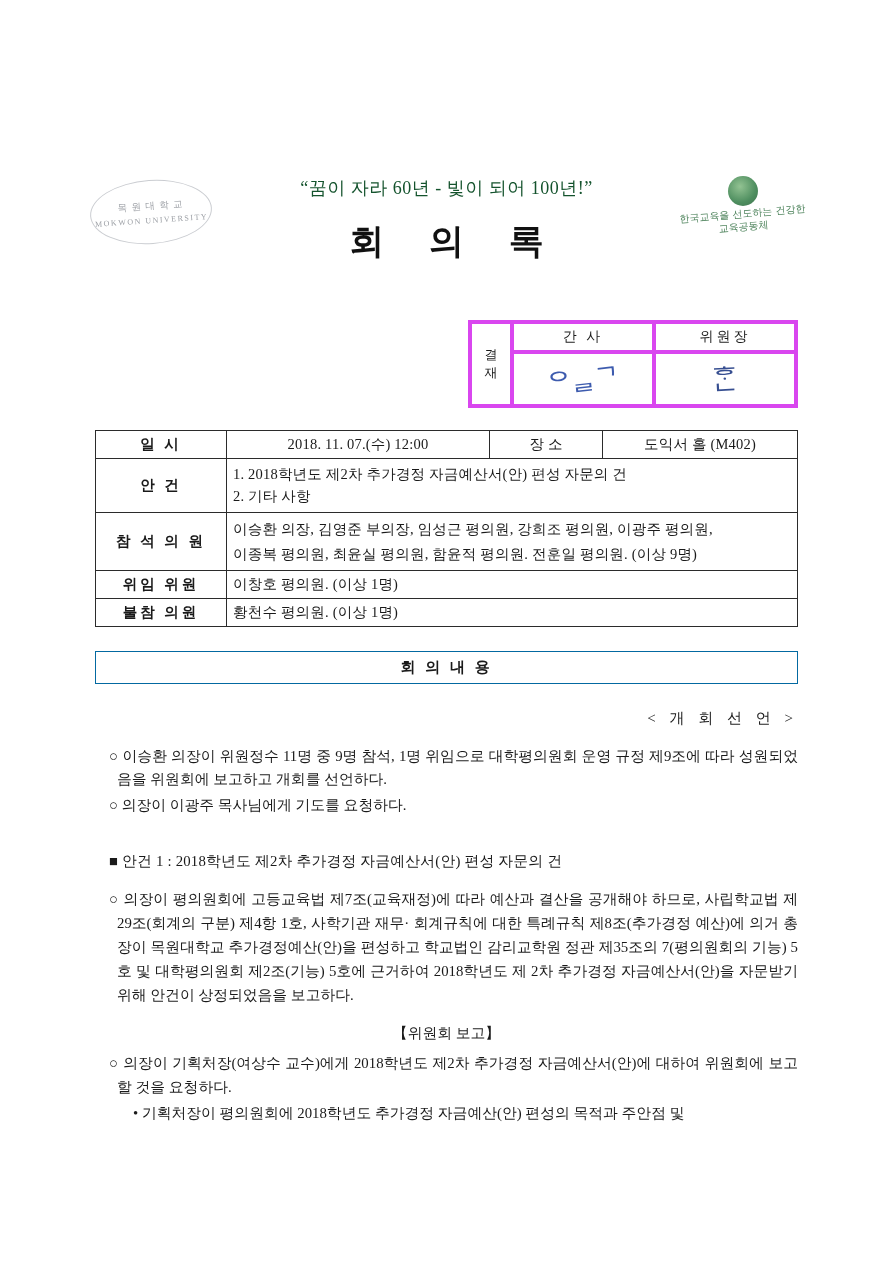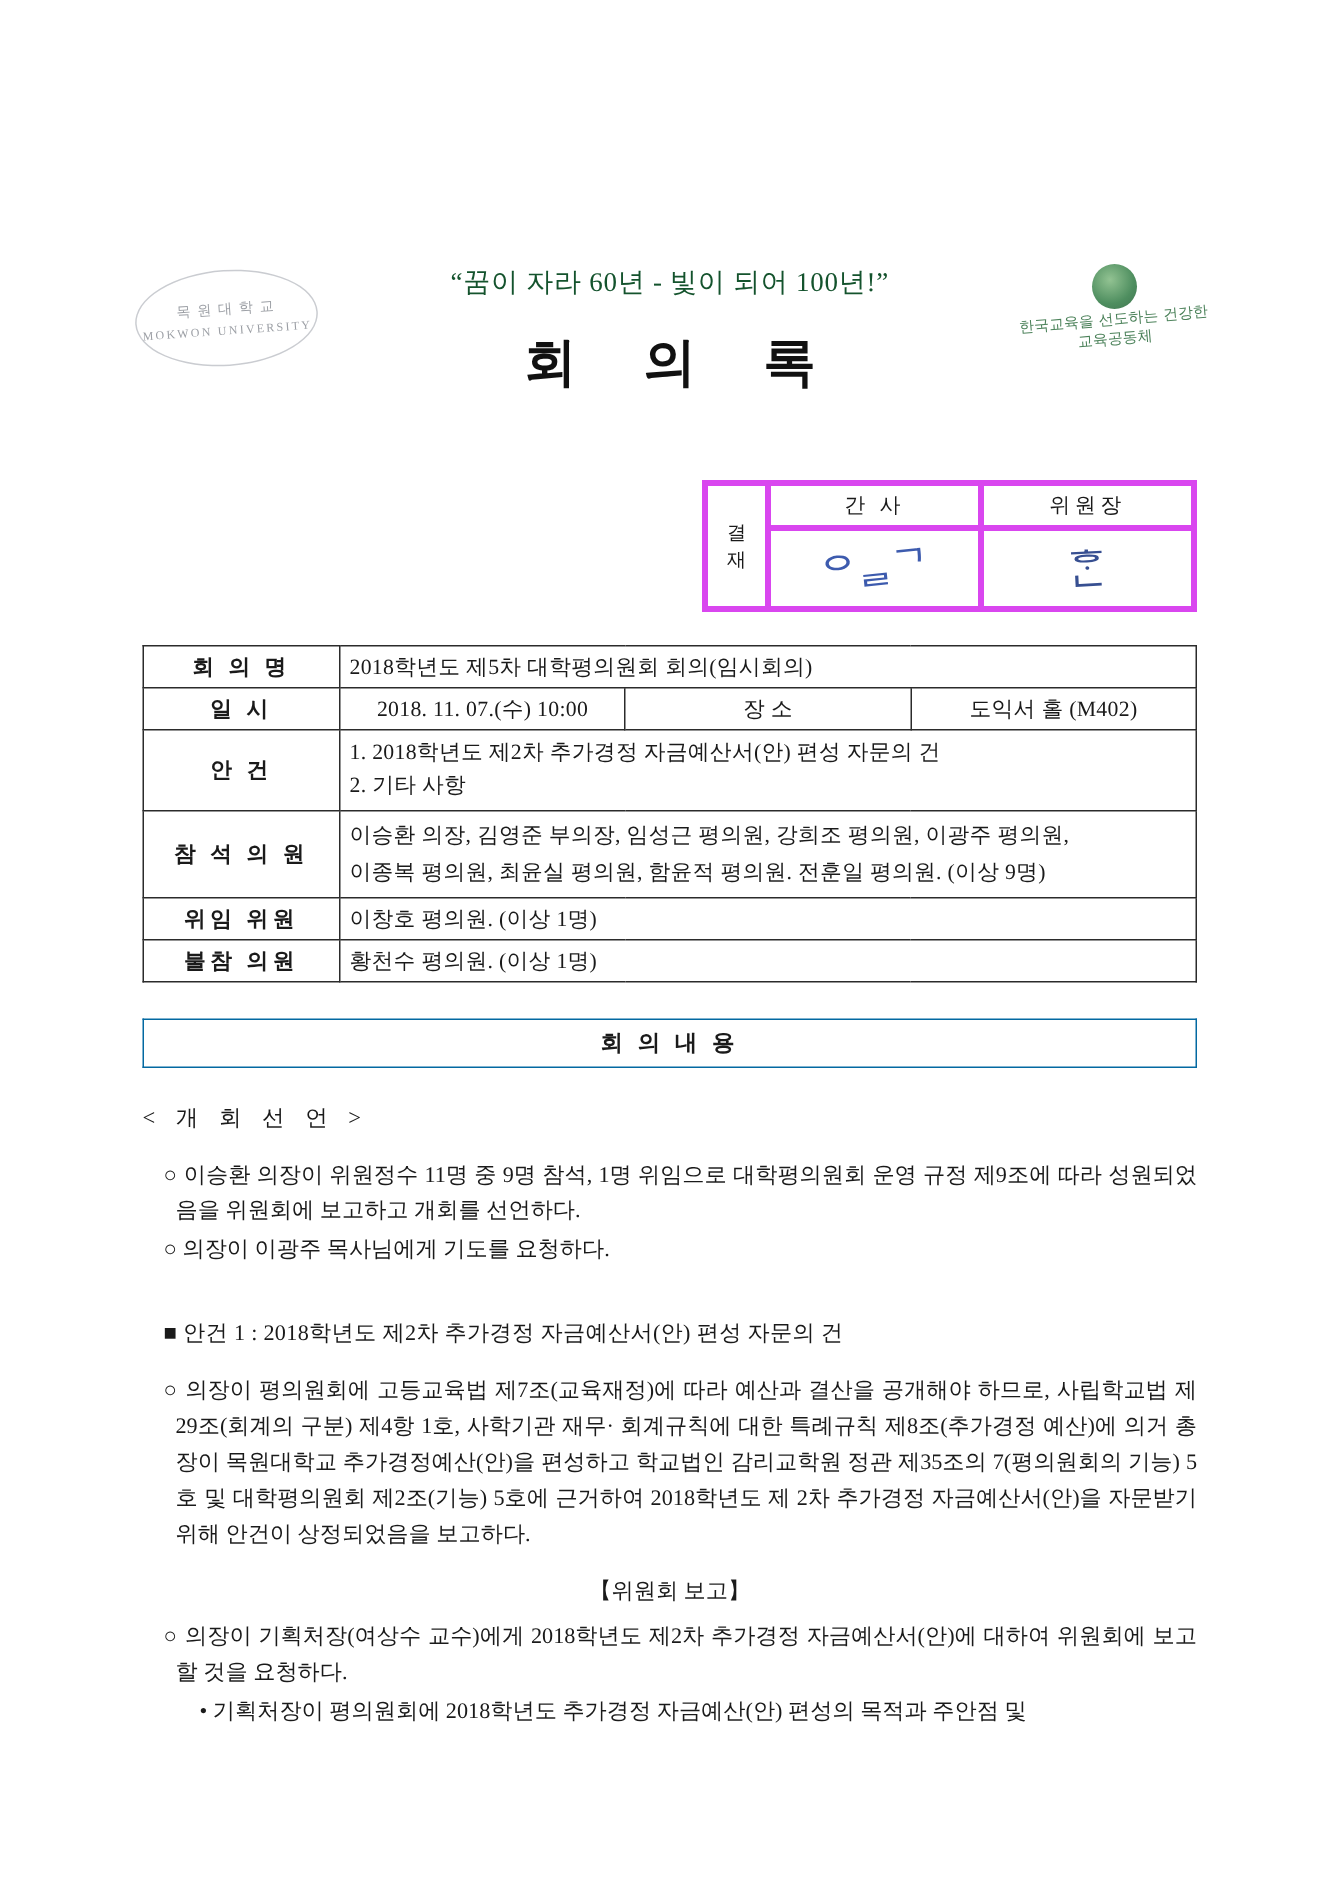--- a/index.html
+++ b/index.html
@@ -179,21 +179,21 @@
     padding: 6px 0;
   }
 
   
   .body-text {
     margin-top: 22px;
     font-size: 14.8px;
     line-height: 1.62;
   }
   .center-head {
-    text-align: left;
+    text-align: right;
     letter-spacing: 5px;
     margin: 6px 0 14px;
     font-size: 15px;
   }
   p.para {
     margin: 0 0 2px 0;
     text-align: justify;
     text-indent: 0;
   }
   p.indent-circle { padding-left: 22px; text-indent: -8px; }
@@ -246,27 +246,23 @@
       <tr>
         <td class="ap-sign"><span class="sig">ᄋᆯᄀ</span></td>
         <td class="ap-sign"><span class="sig sig2">ᄒᆞᆫ</span></td>
       </tr>
     </tbody>
       </table>
   </div>
 
   <table class="info">
     <tbody>
-        <tr class="row-h">
-      <td class="label">회 의 명</td>
-      <td class="val" colspan="3">2018학년도 제5차 대학평의원회 회의(임시회의)</td>
-    </tr>
     <tr class="row-h">
       <td class="label">일     시</td>
-      <td class="val val-c" style="width:250px">2018. 11. 07.(수) 10:00</td>
+      <td class="val val-c" style="width:250px">2018. 11. 07.(수) 12:00</td>
       <td class="val val-c" style="width:100px">장  소</td>
       <td class="val val-c">도익서 홀 (M402)</td>
     </tr>
     <tr>
       <td class="label">안     건</td>
       <td class="val agenda-line" colspan="3">
         <div>1. 2018학년도 제2차 추가경정 자금예산서(안) 편성 자문의 건</div>
         <div>2. 기타 사항</div>
       </td>
     </tr>

